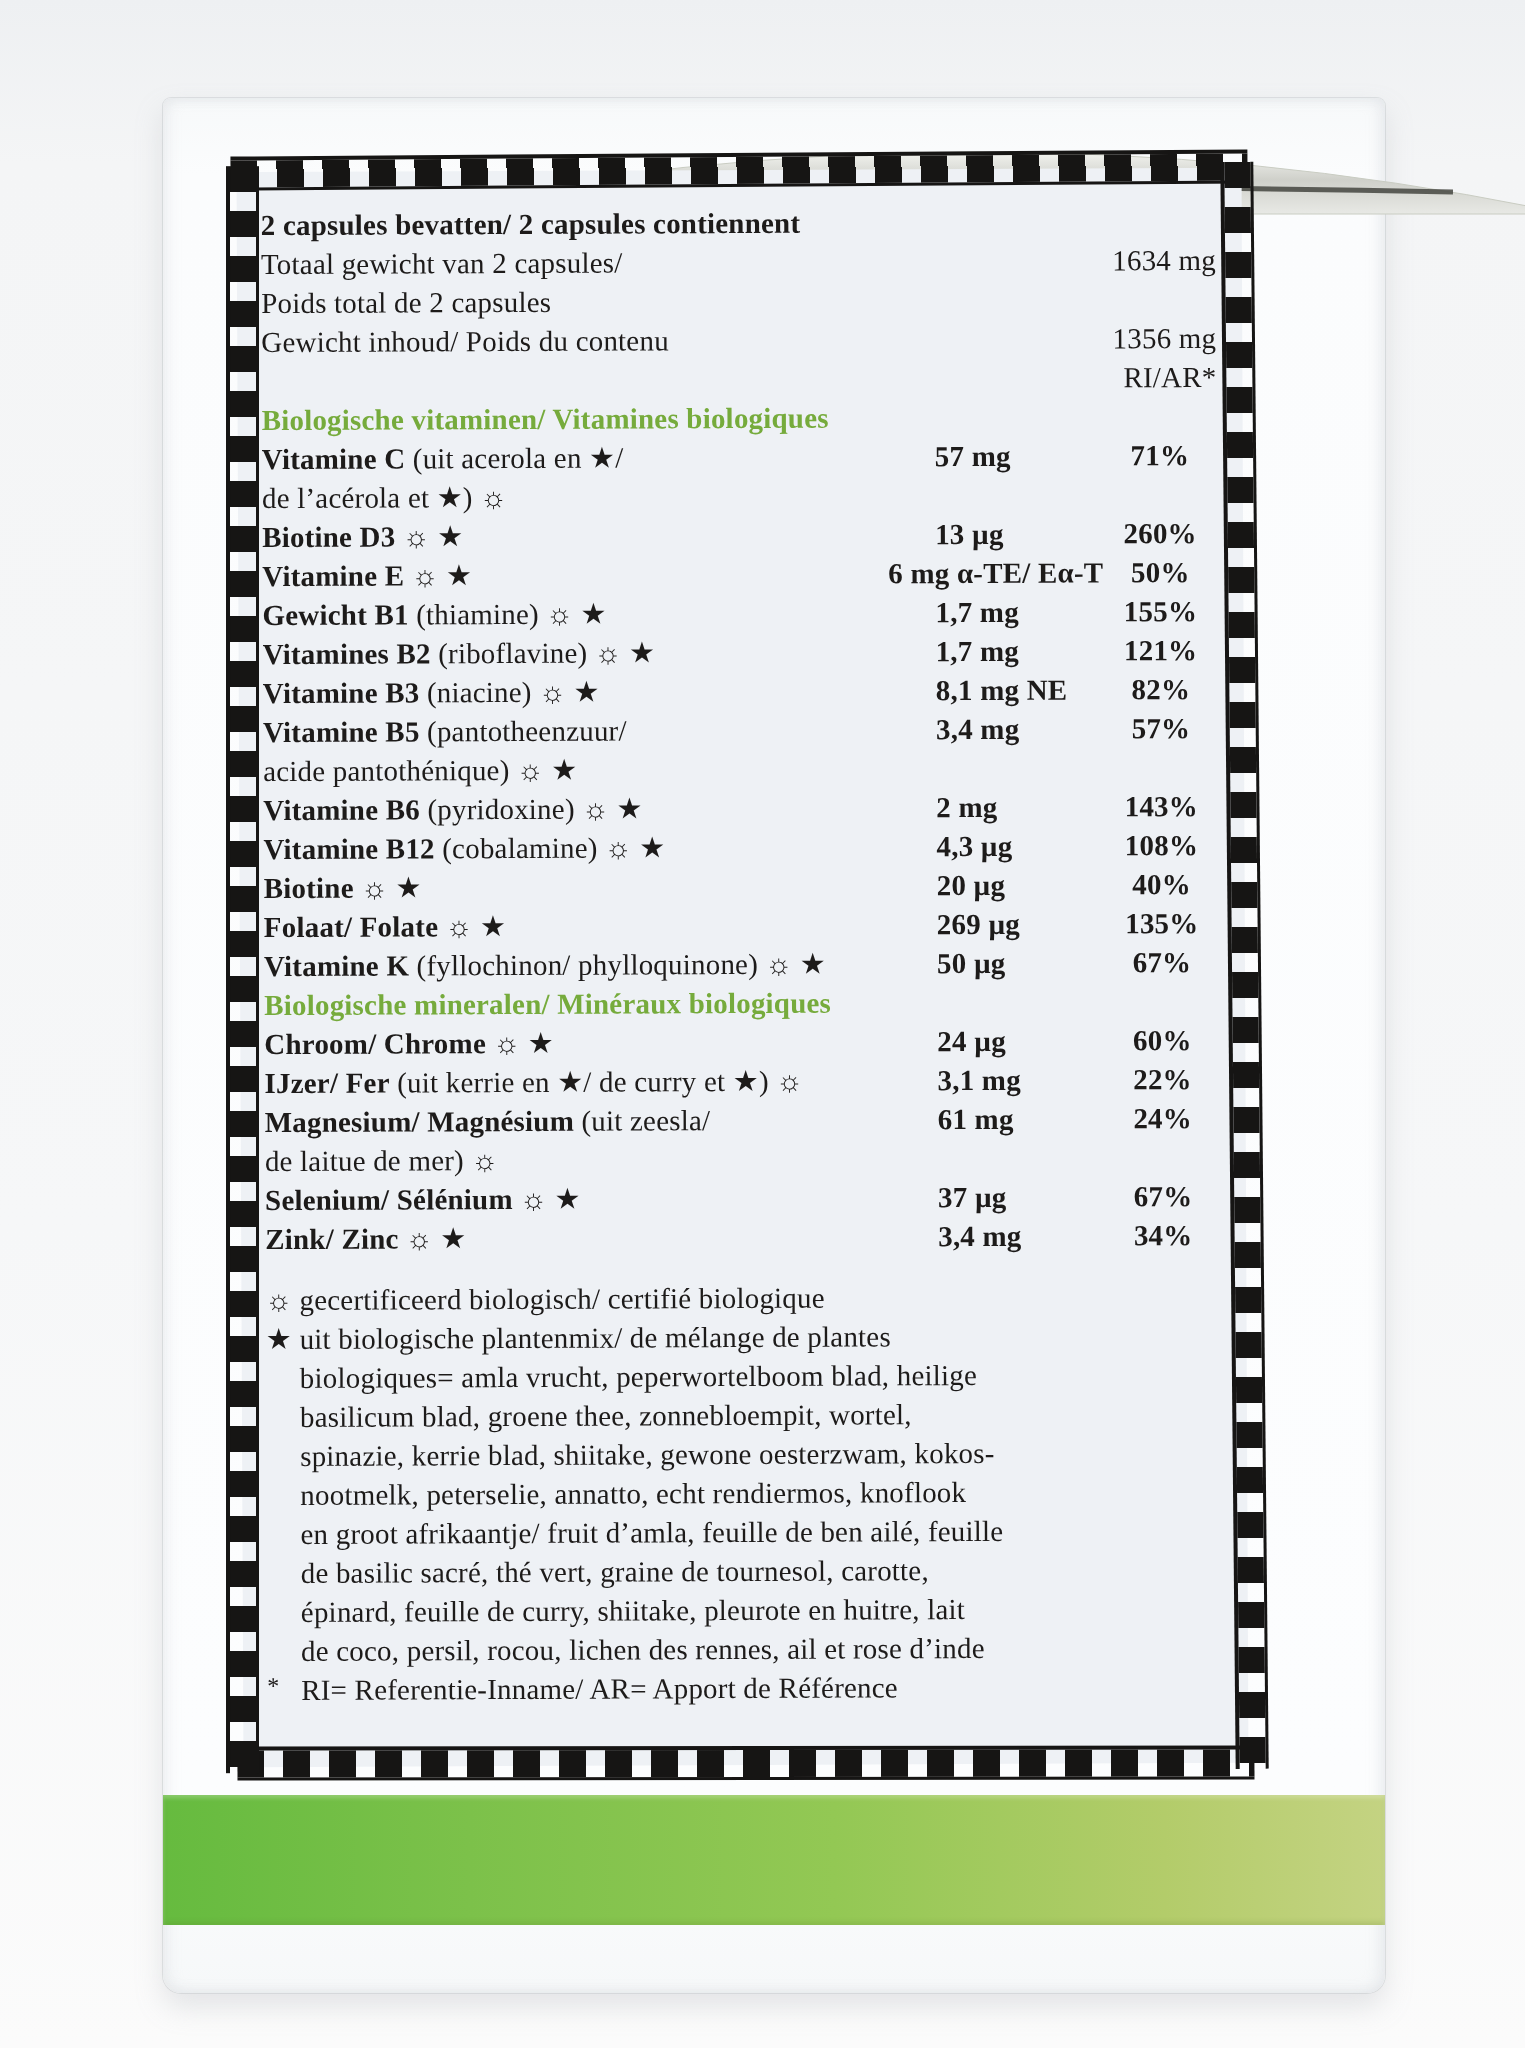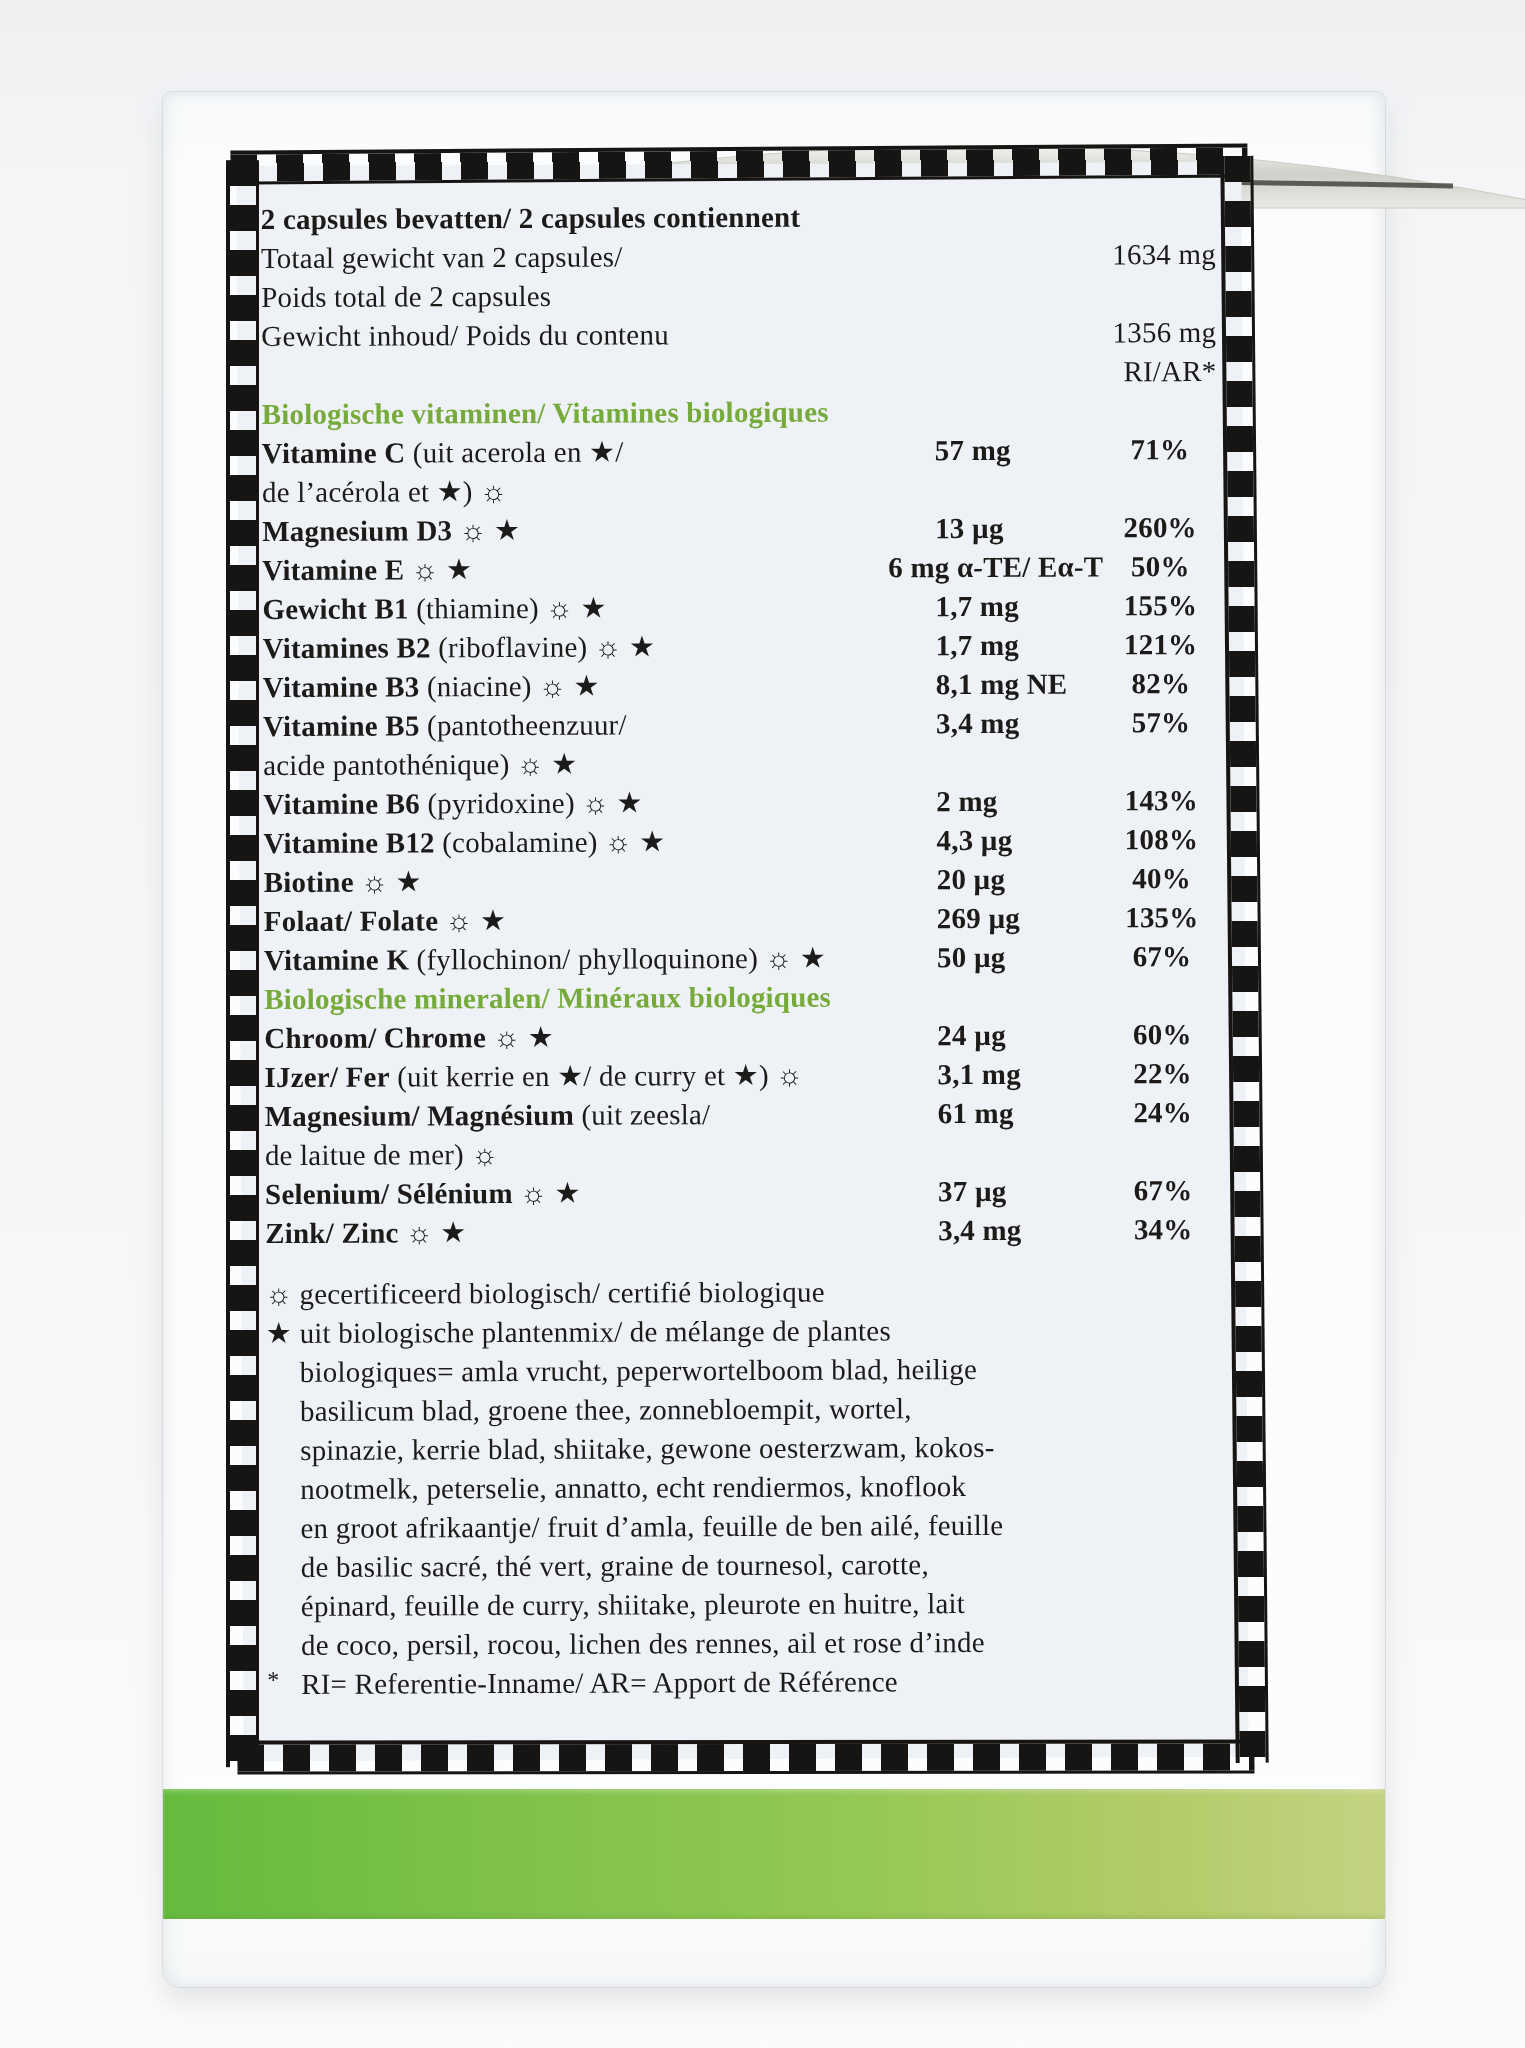--- a/index.html
+++ b/index.html
@@ -3,21 +3,21 @@
 <meta charset="utf-8">
 <style>
   html,body{margin:0;padding:0;}
   body{
     width:1525px;height:2048px;position:relative;overflow:hidden;
     background:linear-gradient(180deg,#eef0f2 0%,#f4f5f6 8%,#f6f7f8 60%,#fbfbfb 100%);
     font-family:"Liberation Serif","DejaVu Serif","DejaVu Sans",serif;
     color:#1d1b1a;
   }
   .box{
-    position:absolute;left:163px;top:92px;width:1222px;height:1895px;
+    position:absolute;left:163px;top:98px;width:1222px;height:1895px;
     background:linear-gradient(180deg,#f7f9fa 0%,#fbfcfd 4%,#fcfdfe 90%,#f6f8f9 100%);
     border-radius:8px 8px 18px 18px;
     box-shadow:0 0 0 1px rgba(180,185,190,.35), 0 14px 28px rgba(160,165,170,.25),
                inset -6px 0 14px rgba(190,196,202,.25), inset 6px 0 14px rgba(190,196,202,.18);
   }
   .flap{position:absolute;left:215px;top:22px;width:1180px;height:96px;}
   .panel{
     position:absolute;left:77px;top:72px;width:1005px;height:1595px;
     transform:rotate(-0.25deg);
     background:#eef1f5;
@@ -111,21 +111,21 @@
       <div id="sections">
           <div class="heading">Biologische vitaminen/ Vitamines biologiques</div>
           <div class="trow">
             <span class="nm"><b>Vitamine C</b> (uit acerola en ★/</span>
             <span class="sp"></span>
             <span class="amt">57 mg</span>
             <span class="pct">71%</span>
           </div>
           <div class="cont">de l’acérola et ★) ☼</div>
           <div class="trow">
-            <span class="nm"><b>Magnesium D3</b> ☼ ★</span>
+            <span class="nm"><b>Biotine D3</b> ☼ ★</span>
             <span class="sp"></span>
             <span class="amt">13 µg</span>
             <span class="pct">260%</span>
           </div>
           <div class="trow">
             <span class="nm"><b>Vitamine E</b> ☼ ★</span>
             <span class="sp"></span>
             <span class="amt">6 mg α-TE/ Eα-T</span>
             <span class="pct">50%</span>
           </div>

